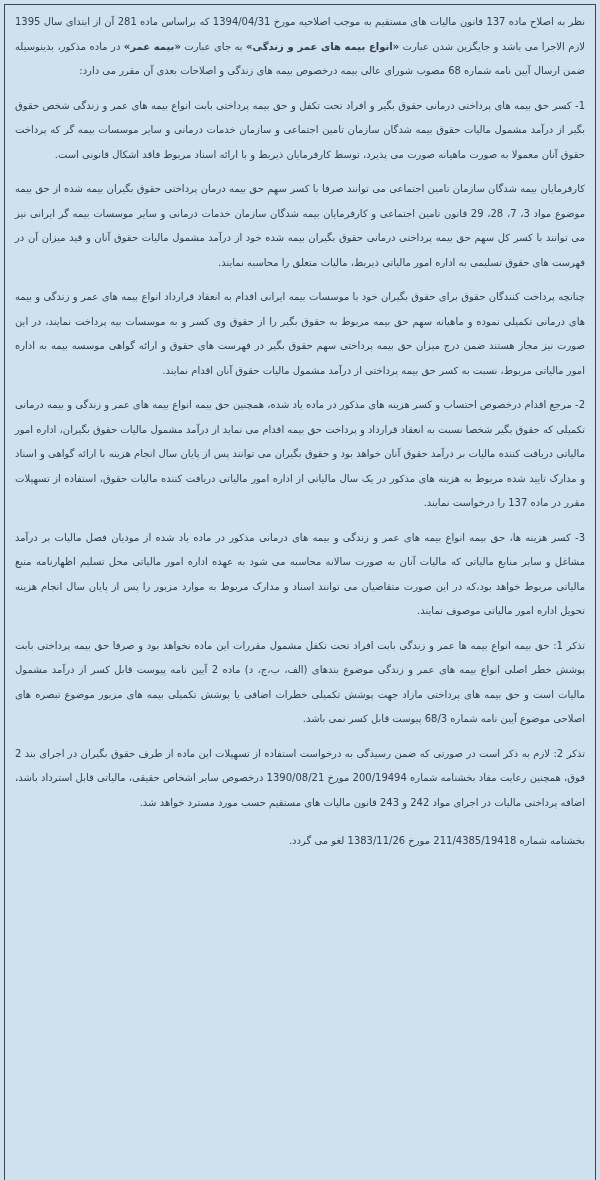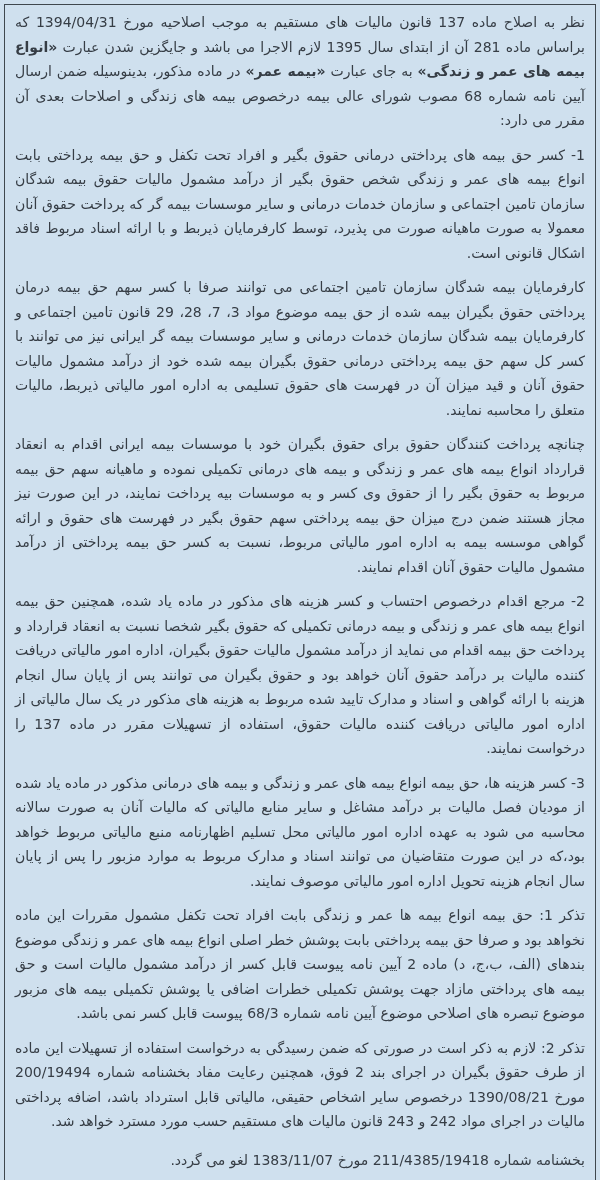--- a/index.html
+++ b/index.html
@@ -20,21 +20,21 @@
     right: 4px;
     left: 4px;
     height: 1400px; 
     box-sizing: border-box;
     border: 1px solid var(--border, #3f474e);
     padding: 5px 10px 0 10px;
     direction: rtl;
   }
   .para {
     margin: 0 0 10px 0;
-    font-size: 14px;
+    font-size: 10px;
     line-height: 24.5px;
     color: var(--text, #363d45);
     text-align: justify;
     text-justify: inter-word;
   }
   .para .bold {
     font-weight: bold;
   }
   .revocation {
     margin-top: 14px;
@@ -55,15 +55,15 @@
   <p class="para">چنانچه پرداخت کنندگان حقوق برای حقوق بگیران خود با موسسات بیمه ایرانی اقدام به انعقاد قرارداد انواع بیمه های عمر و زندگی و بیمه های درمانی تکمیلی نموده و ماهیانه سهم حق بیمه مربوط به حقوق بگیر را از حقوق وی کسر و به موسسات بیه پرداخت نمایند، در این صورت نیز مجاز هستند ضمن درج میزان حق بیمه پرداختی سهم حقوق بگیر در فهرست های حقوق و ارائه گواهی موسسه بیمه به اداره امور مالیاتی مربوط، نسبت به کسر حق بیمه پرداختی از درآمد مشمول مالیات حقوق آنان اقدام نمایند.</p>
 
   <p class="para">2- مرجع اقدام درخصوص احتساب و کسر هزینه های مذکور در ماده یاد شده، همچنین حق بیمه انواع بیمه های عمر و زندگی و بیمه درمانی تکمیلی که حقوق بگیر شخصا نسبت به انعقاد قرارداد و پرداخت حق بیمه اقدام می نماید از درآمد مشمول مالیات حقوق بگیران، اداره امور مالیاتی دریافت کننده مالیات بر درآمد حقوق آنان خواهد بود و حقوق بگیران می توانند پس از پایان سال انجام هزینه با ارائه گواهی و اسناد و مدارک تایید شده مربوط به هزینه های مذکور در یک سال مالیاتی از اداره امور مالیاتی دریافت کننده مالیات حقوق، استفاده از تسهیلات مقرر در ماده 137 را درخواست نمایند.</p>
 
   <p class="para">3- کسر هزینه ها، حق بیمه انواع بیمه های عمر و زندگی و بیمه های درمانی مذکور در ماده یاد شده از مودیان فصل مالیات بر درآمد مشاغل و سایر منابع مالیاتی که مالیات آنان به صورت سالانه محاسبه می شود به عهده اداره امور مالیاتی محل تسلیم اظهارنامه منبع مالیاتی مربوط خواهد بود،که در این صورت متقاضیان می توانند اسناد و مدارک مربوط به موارد مزبور را پس از پایان سال انجام هزینه تحویل اداره امور مالیاتی موصوف نمایند.</p>
 
   <p class="para">تذکر 1: حق بیمه انواع بیمه ها عمر و زندگی بابت افراد تحت تکفل مشمول مقررات این ماده نخواهد بود و صرفا حق بیمه پرداختی بابت پوشش خطر اصلی انواع بیمه های عمر و زندگی موضوع بندهای (الف، ب،ج، د) ماده 2 آیین نامه پیوست قابل کسر از درآمد مشمول مالیات است و حق بیمه های پرداختی مازاد جهت پوشش تکمیلی خطرات اضافی یا پوشش تکمیلی بیمه های مزبور موضوع تبصره های اصلاحی موضوع آیین نامه شماره 68/3 پیوست قابل کسر نمی باشد.</p>
 
   <p class="para">تذکر 2: لازم به ذکر است در صورتی که ضمن رسیدگی به درخواست استفاده از تسهیلات این ماده از طرف حقوق بگیران در اجرای بند 2 فوق، همچنین رعایت مفاد بخشنامه شماره 200/19494 مورخ 1390/08/21 درخصوص سایر اشخاص حقیقی، مالیاتی قابل استرداد باشد، اضافه پرداختی مالیات در اجرای مواد 242 و 243 قانون مالیات های مستقیم حسب مورد مسترد خواهد شد.</p>
 
-  <p class="para revocation">بخشنامه شماره 211/4385/19418 مورخ 1383/11/07 لغو می گردد.</p>
+  <p class="para revocation">بخشنامه شماره 211/4385/19418 مورخ 1383/11/26 لغو می گردد.</p>
 
 </div>
 
 </body></html>

